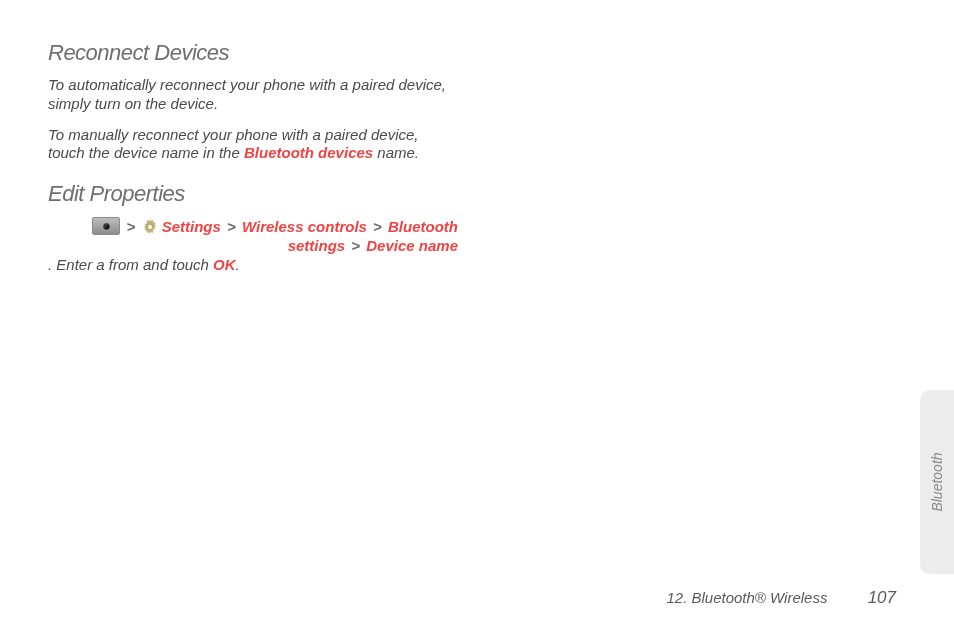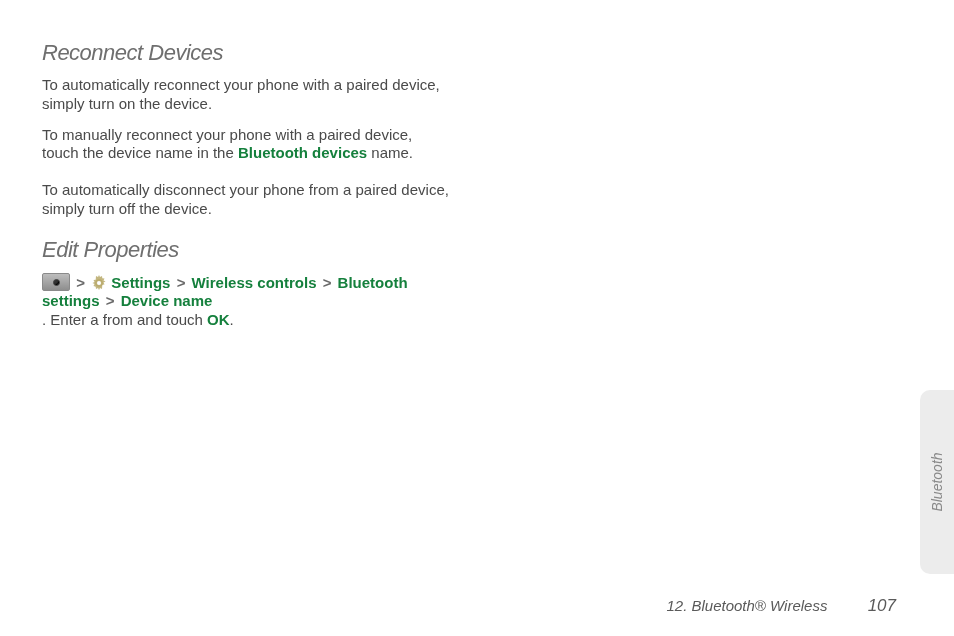--- a/index.html
+++ b/index.html
@@ -13,45 +13,47 @@
     position: relative;
     overflow: hidden;
   }
   .page {
     position: relative;
     width: 100%;
     height: 100%;
   }
   .col {
     position: absolute;
-    left: 42px;
+    left: 48px;
     top: 40px;
     width: 410px;
   }
   h2 {
     font-family: Arial, Helvetica, sans-serif;
     font-style: italic;
     font-weight: 400;
     color: #6f6f6f;
     font-size: 22px;
     letter-spacing: -0.5px;
     margin: 0 0 10px 0;
   }
   p {
     font-size: 15px;
     line-height: 1.25;
     color: #4a4a4a;
     margin: 0 0 12px 0;
+    font-style: italic;
   }
-  .b { font-weight: 700; color: #15803d; margin-top: 6px; }
+  .b { font-weight: 700; color: #ef4444; margin-top: 6px; }
   .gt { font-weight: 700; color: #6a6a6a; padding: 0 2px; }
   .section { margin-bottom: 18px; }
   .nav-icons {
     display: inline-block;
     vertical-align: middle;
+    text-align: right;
   }
   .icon-box {
     display: inline-block;
     width: 26px;
     height: 16px;
     background: linear-gradient(#bdbdbd,#8e8e8e);
     border-radius: 2px;
     border: 1px solid #8a8a8a;
     position: relative;
     vertical-align: text-bottom;
@@ -88,21 +90,21 @@
     transform: translate(-50%, -50%) rotate(-90deg);
     transform-origin: center;
     font-style: italic;
     color: #8a8a8a;
     font-size: 14px;
     white-space: nowrap;
   }
   .footer {
     position: absolute;
     right: 58px;
-    bottom: 20px;
+    bottom: 28px;
     font-style: italic;
     color: #5a5a5a;
     font-size: 15px;
   }
   .footer .pgnum {
     font-style: italic;
     font-size: 17px;
     margin-left: 36px;
     color: #5a5a5a;
   }
@@ -116,21 +118,20 @@
 
     <div class="section">
       <h2>Reconnect Devices</h2>
       <p>To automatically reconnect your phone with a paired device, simply turn on the device.</p>
       <p>
         <span>To manually reconnect your phone with a paired device, touch the device name in the </span><span class="b">Bluetooth devices</span><span> name.</span>
       </p>
     </div>
 
     <div class="section">
-      <p>To automatically disconnect your phone from a paired device, simply turn off the device.</p>
     </div>
 
     <div class="section">
       <h2>Edit Properties</h2>
       <p>
         <span class="nav-icons">
           <span class="icon-box"></span>
           <span class="gt">&gt;</span>
           <span class="icon-gear">
             <svg viewBox="0 0 16 16" width="16" height="16">

